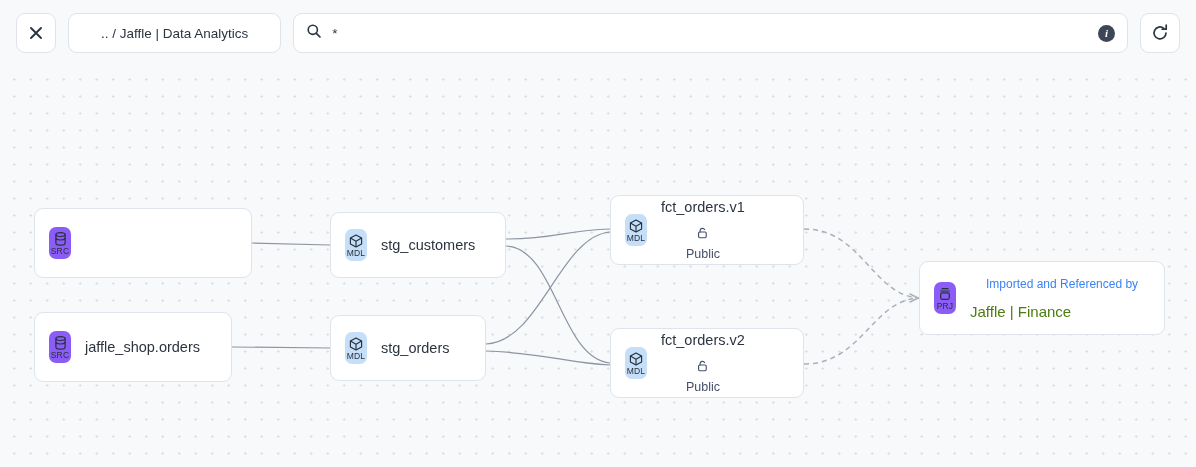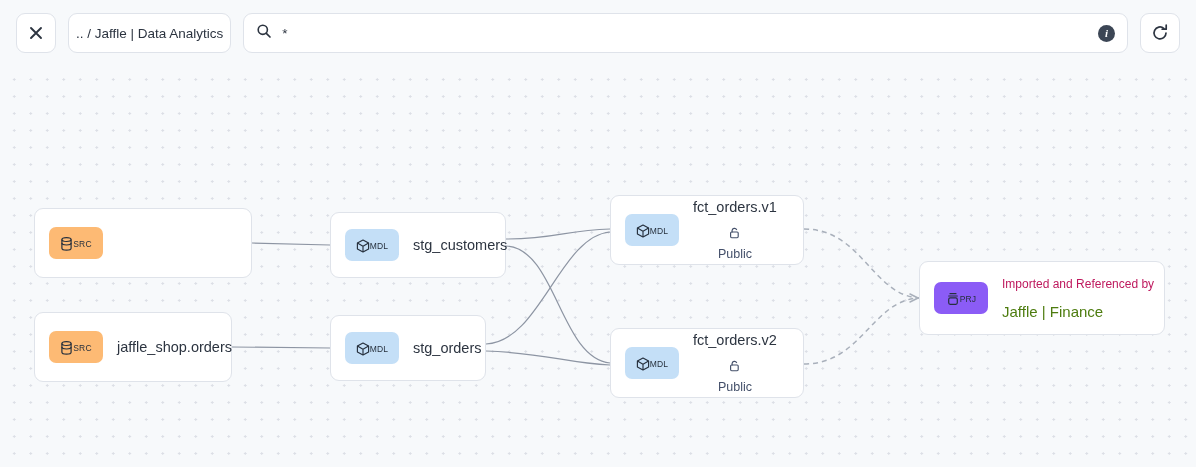--- a/index.html
+++ b/index.html
@@ -40,21 +40,21 @@
     flex: none;
   }
   .tb-btn svg { display: block; }
   .breadcrumb {
     height: 40px;
     border: 1px solid #dfe3ea;
     border-radius: 9px;
     background: #ffffff;
     display: flex;
     align-items: center;
-    padding: 0 7px;
+    padding: 0 32px;
     font-size: 13.5px;
     color: #2c3440;
     white-space: nowrap;
     cursor: pointer;
     flex: none;
   }
   .searchwrap {
     position: relative;
     flex: 1 1 auto;
     height: 40px;
@@ -113,32 +113,32 @@
     border: 1px solid #dfe3ea;
     border-radius: 9px;
     display: flex;
     align-items: center;
     padding: 0 14px;
     gap: 14px;
     z-index: 5;
     cursor: pointer;
   }
   .badge {
-    width: 54px;
+    width: 22px;
     height: 32px;
     border-radius: 7px;
     display: flex;
-    flex-direction: row;
+    flex-direction: column;
     align-items: center;
     justify-content: center;
     gap: 0px;
     flex: none;
     padding-top: 1px;
   }
-  .badge-src { background: #fdba74; }
+  .badge-src { background: #8b5cf6; }
   .badge-mdl { background: #c4dff7; }
   .badge-prj { background: #8b5cf6; }
   .badge svg { display: block; }
   .badge-txt {
     font-size: 8.5px;
     letter-spacing: 0.2px;
     color: #26303d;
     line-height: 10px;
     font-family: "Liberation Sans", sans-serif;
   }
@@ -152,22 +152,23 @@
     display: flex;
     align-items: center;
     gap: 5px;
     font-size: 12.5px;
     color: #44506a;
     white-space: nowrap;
     flex-direction: column;
   }
   .node-pretitle {
     font-size: 12px;
-    color: #be185d;
+    color: #3b82f6;
     white-space: nowrap;
+    margin-left: 16px;
   }
   .node-name-lg { font-size: 15px; color: #4d7c0f; white-space: nowrap; }
 
   
   #node-src-customers { left: 34px;  top: 142px; width: 218px; height: 70px; }
   #node-src-orders    { left: 34px;  top: 246px; width: 198px; height: 70px; }
   #node-stg-customers { left: 330px; top: 146px; width: 176px; height: 66px; }
   #node-stg-orders    { left: 330px; top: 249px; width: 156px; height: 66px; }
   #node-fct-v1        { left: 610px; top: 129px; width: 194px; height: 70px; }
   #node-fct-v2        { left: 610px; top: 262px; width: 194px; height: 70px; }

